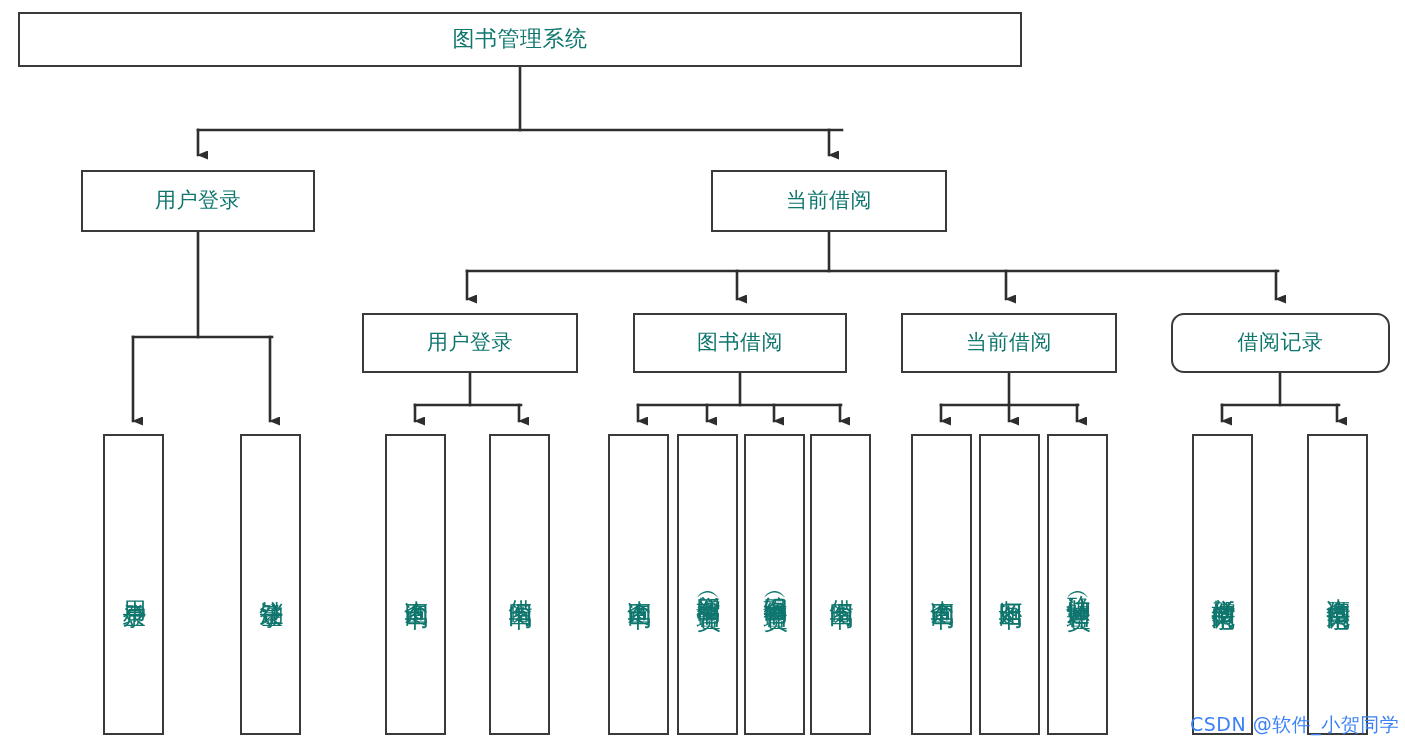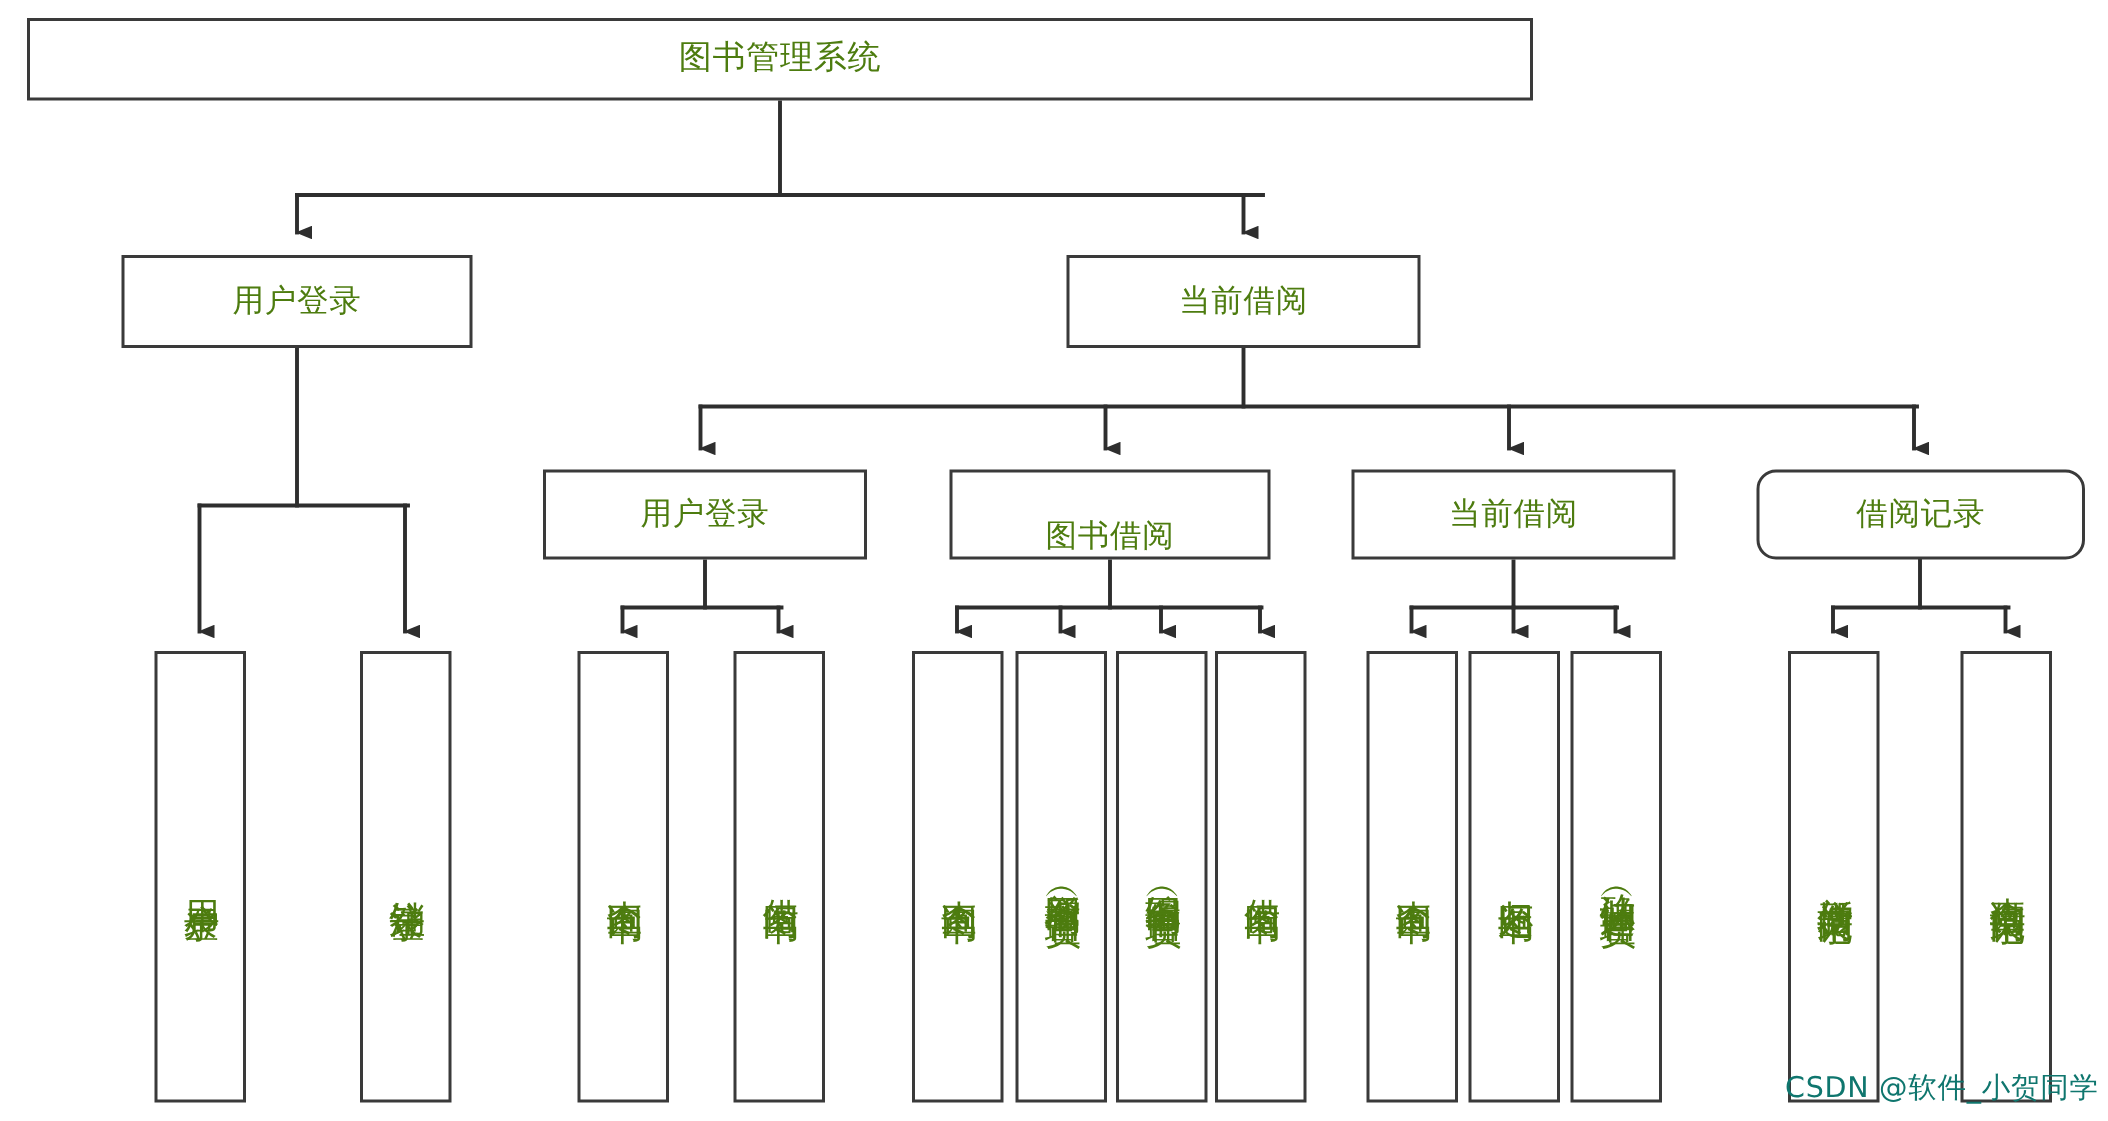--- a/index.html
+++ b/index.html
@@ -29,21 +29,21 @@
     position: absolute;
     box-sizing: border-box;
     background: #ffffff;
     border: 2.5px solid #3a3a3a;
     display: flex;
     align-items: center;
     justify-content: center;
     z-index: 2;
   }
   .node .node-label {
-    color: #4d7c0f;
+    color: #0f766e;
     line-height: 1.22;
     text-align: center;
     letter-spacing: 0.5px;
   }
   .node.horizontal .node-label {
     writing-mode: horizontal-tb;
     font-size: 21px;
   }
   .node.root .node-label {
     font-size: 22px;
@@ -55,21 +55,21 @@
   .node.vertical .node-label {
     writing-mode: vertical-rl;
     text-orientation: upright;
     font-size: 24px;
     line-height: 1.08;
     letter-spacing: 2px;
     white-space: nowrap;
   }
   .watermark {
     position: absolute;
-    color: #0f766e;
+    color: #3b82f6;
     font-size: 19px;
     letter-spacing: 0.5px;
     white-space: nowrap;
     z-index: 5;
     pointer-events: none;
   }
 </style>
 </head>
 <body>
 
@@ -132,21 +132,21 @@
   <div class="node horizontal" style="left:81px; top:170px; width:234px; height:62px;">
     <span class="node-label">用户登录</span>
   </div>
   <div class="node horizontal" style="left:711px; top:170px; width:236px; height:62px;">
     <span class="node-label">当前借阅</span>
   </div>
 
   <div class="node horizontal" style="left:362px; top:313px; width:216px; height:60px;">
     <span class="node-label">用户登录</span>
   </div>
-  <div class="node horizontal" style="left:633px; top:313px; width:214px; height:60px;align-items:flex-end;">
+  <div class="node horizontal" style="left:633px; top:313px; width:214px; height:60px;">
     <span class="node-label">图书借阅</span>
   </div>
   <div class="node horizontal" style="left:901px; top:313px; width:216px; height:60px;">
     <span class="node-label">当前借阅</span>
   </div>
   <div class="node horizontal" style="left:1171px; top:313px; width:219px; height:60px;border-radius:13px;">
     <span class="node-label">借阅记录</span>
   </div>
 
   <div class="node vertical" style="left:103px; top:434px; width:61px; height:301px;">

